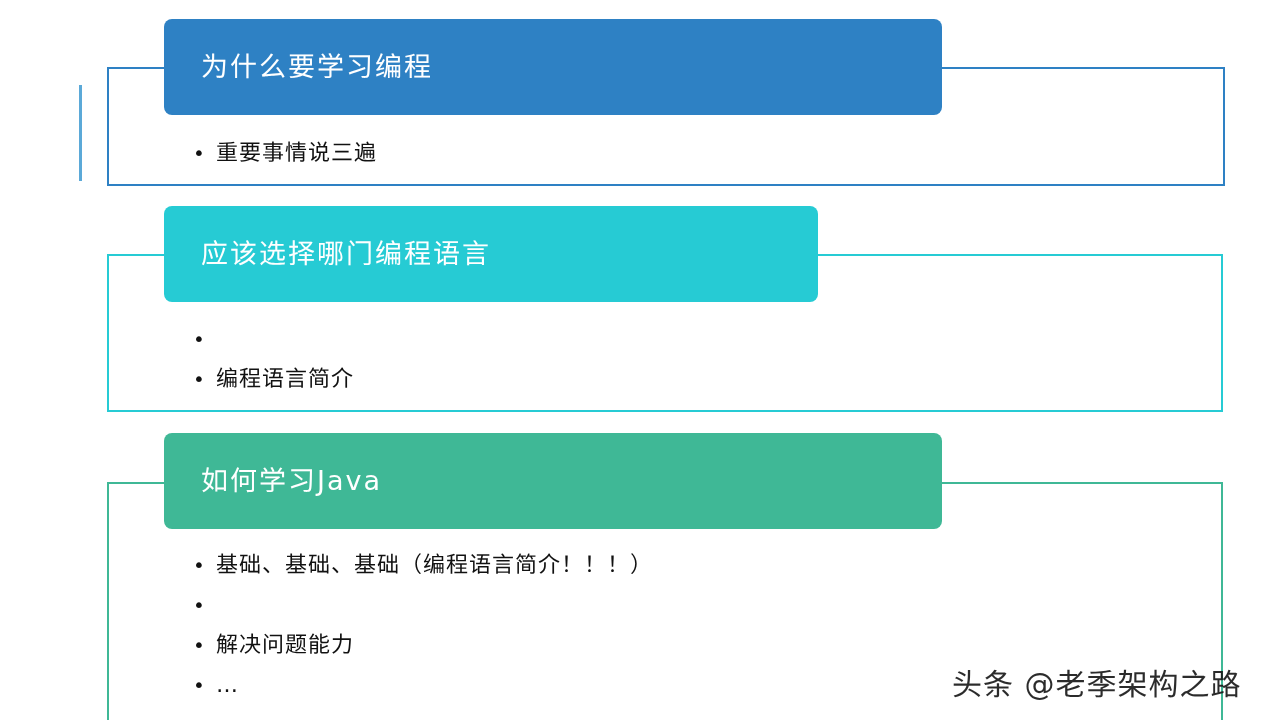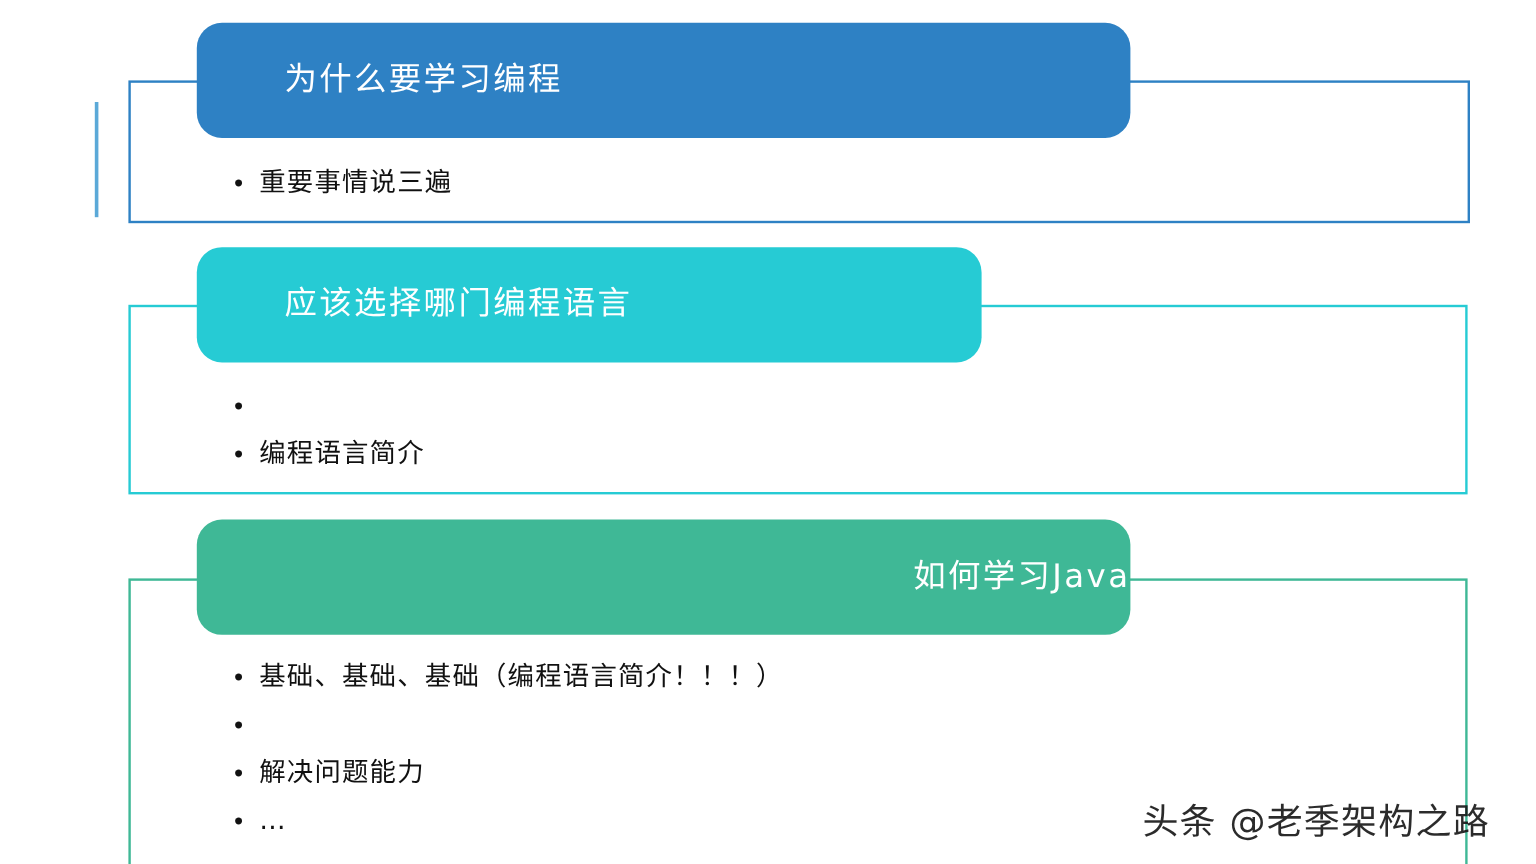--- a/index.html
+++ b/index.html
@@ -27,24 +27,23 @@
     box-sizing: border-box;
     background: #ffffff;
     border-style: solid;
     border-width: 2px;
   }
 
   
   .header-pill {
     position: absolute;
     box-sizing: border-box;
-    border-radius: 21px;
+    border-radius: 8px;
     display: flex;
     align-items: center;
-    padding-left: 36px;
   }
   .header-title {
     color: #ffffff;
     font-size: 27px;
     letter-spacing: 2px;
     font-weight: 400;
     line-height: 1.1;
     padding-left: 37px;
     white-space: nowrap;
   }
@@ -124,21 +123,21 @@
       <span class="dot">•</span>
     </li>
     <li>
       <span class="dot">•</span>
       <span class="txt">编程语言简介</span>
     </li>
   </ul>
 
   <div class="frame" style="left: 107px; top: 482px; width: 1116px; height: 258px; border-color: rgb(63, 184, 150);"></div>
 
-  <div class="header-pill" style="left: 164px; top: 433px; width: 778px; height: 96px; background: rgb(63, 184, 150); justify-content: flex-end;">
+  <div class="header-pill" style="left: 164px; top: 433px; width: 778px; height: 96px; background: rgb(63, 184, 150);">
     <span class="header-title">如何学习Java</span>
   </div>
 
   <ul class="bullets" style="left:193px; top:545px;">
     <li>
       <span class="dot">•</span>
       <span class="txt">基础、基础、基础（编程语言简介！！！）</span>
     </li>
     <li>
       <span class="dot">•</span>

